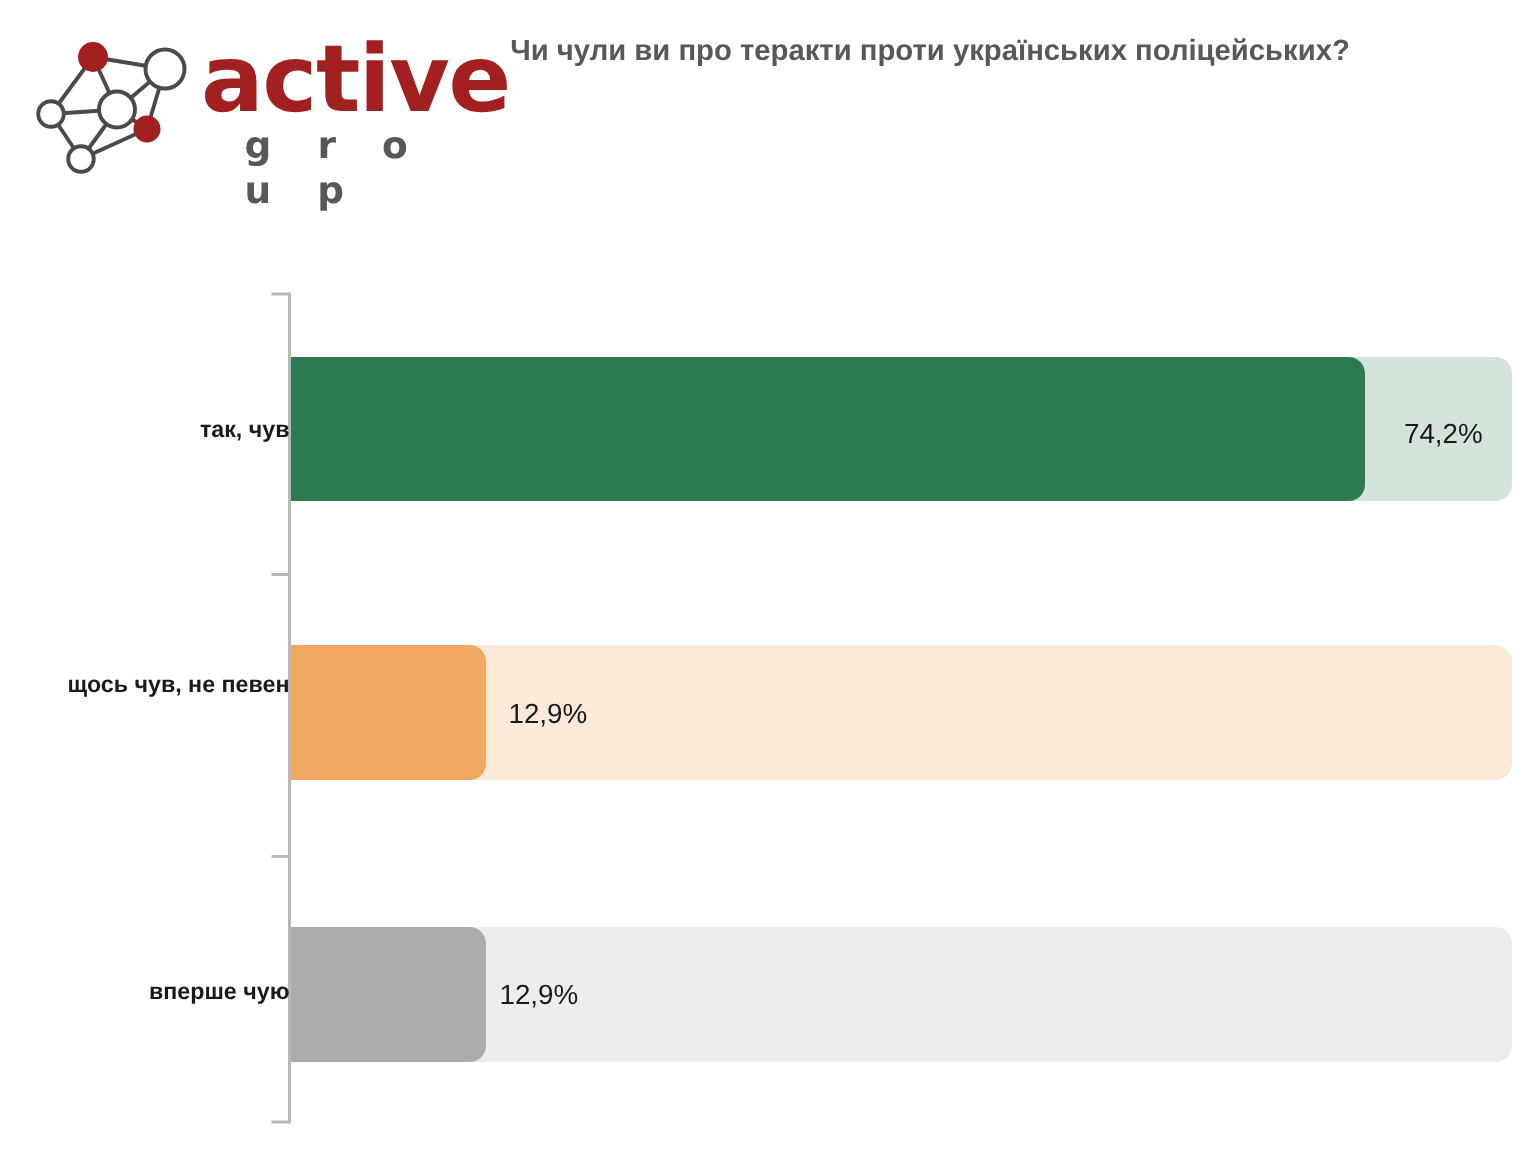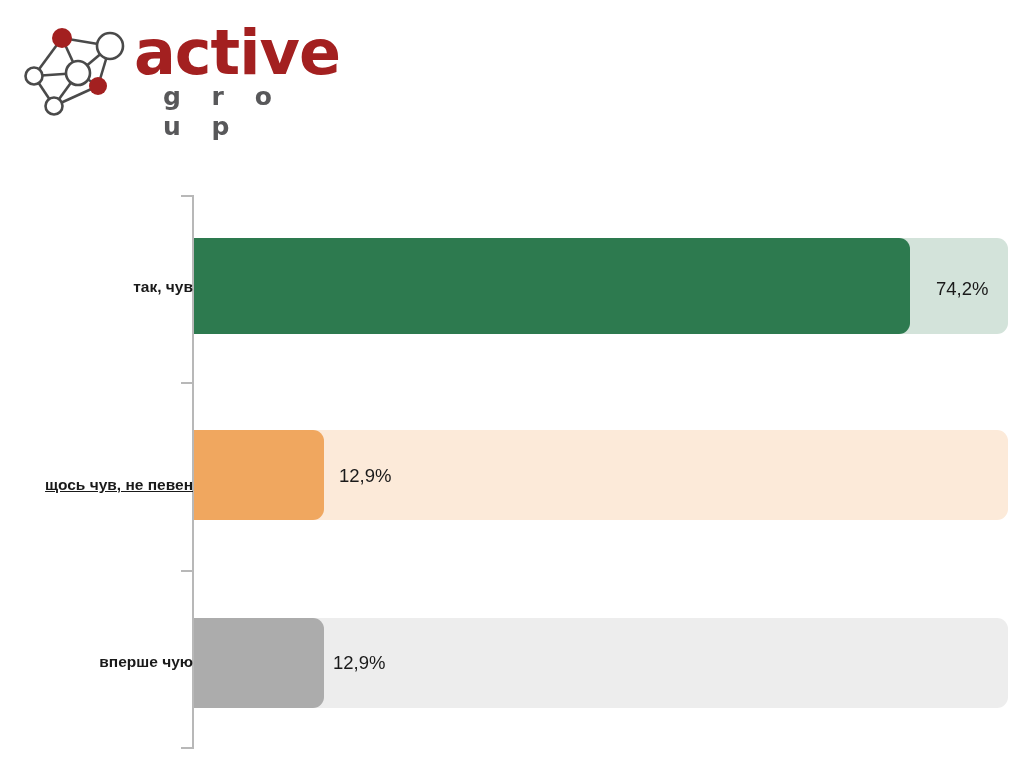--- a/index.html
+++ b/index.html
@@ -173,39 +173,40 @@
         <circle cx="48" cy="22" r="10" fill="#a32020"></circle>
         <circle cx="84" cy="70" r="9" fill="#a32020"></circle>
       </svg>
     </div>
     <div id="logo-wordmark">
       <div class="logo-active">active</div>
       <div class="logo-group">g r o u p</div>
     </div>
   </div>
 
+  <div id="chart-title">Чи чули ви про теракти проти українських поліцейських?</div>
 </div>
 
 <div id="plot">
 
   <div id="axis-line"></div>
   <div class="axis-tick" style="top:195px;"></div>
   <div class="axis-tick" style="top:382px;"></div>
   <div class="axis-tick" style="top:570px;"></div>
   <div class="axis-tick" style="top:747px;"></div>
 
   <div class="bar-row">
     <div class="cat-label" style="top:278px;">так, чув</div>
     <div class="track" style="top:238px; width:814px; height:96px; background:#d3e3da;"></div>
     <div class="bar-fill" style="top:238px; width:716px; height:96px; background:#2d7a4f;"></div>
     <div class="value-label" style="left:936px; top:278px;">74,2%</div>
   </div>
 
   <div class="bar-row">
-    <div class="cat-label" style="top:476px;text-decoration:underline;">щось чув, не певен</div>
+    <div class="cat-label" style="top:448px;">щось чув, не певен</div>
     <div class="track" style="top:430px; width:814px; height:90px; background:#fcead9;"></div>
     <div class="bar-fill" style="top:430px; width:130px; height:90px; background:#f0a75f;"></div>
     <div class="value-label" style="left:339px; top:465px;">12,9%</div>
   </div>
 
   <div class="bar-row">
     <div class="cat-label" style="top:653px;">вперше чую</div>
     <div class="track" style="top:618px; width:814px; height:90px; background:#ededed;"></div>
     <div class="bar-fill" style="top:618px; width:130px; height:90px; background:#acacac;"></div>
     <div class="value-label" style="left:333px; top:652px;">12,9%</div>

